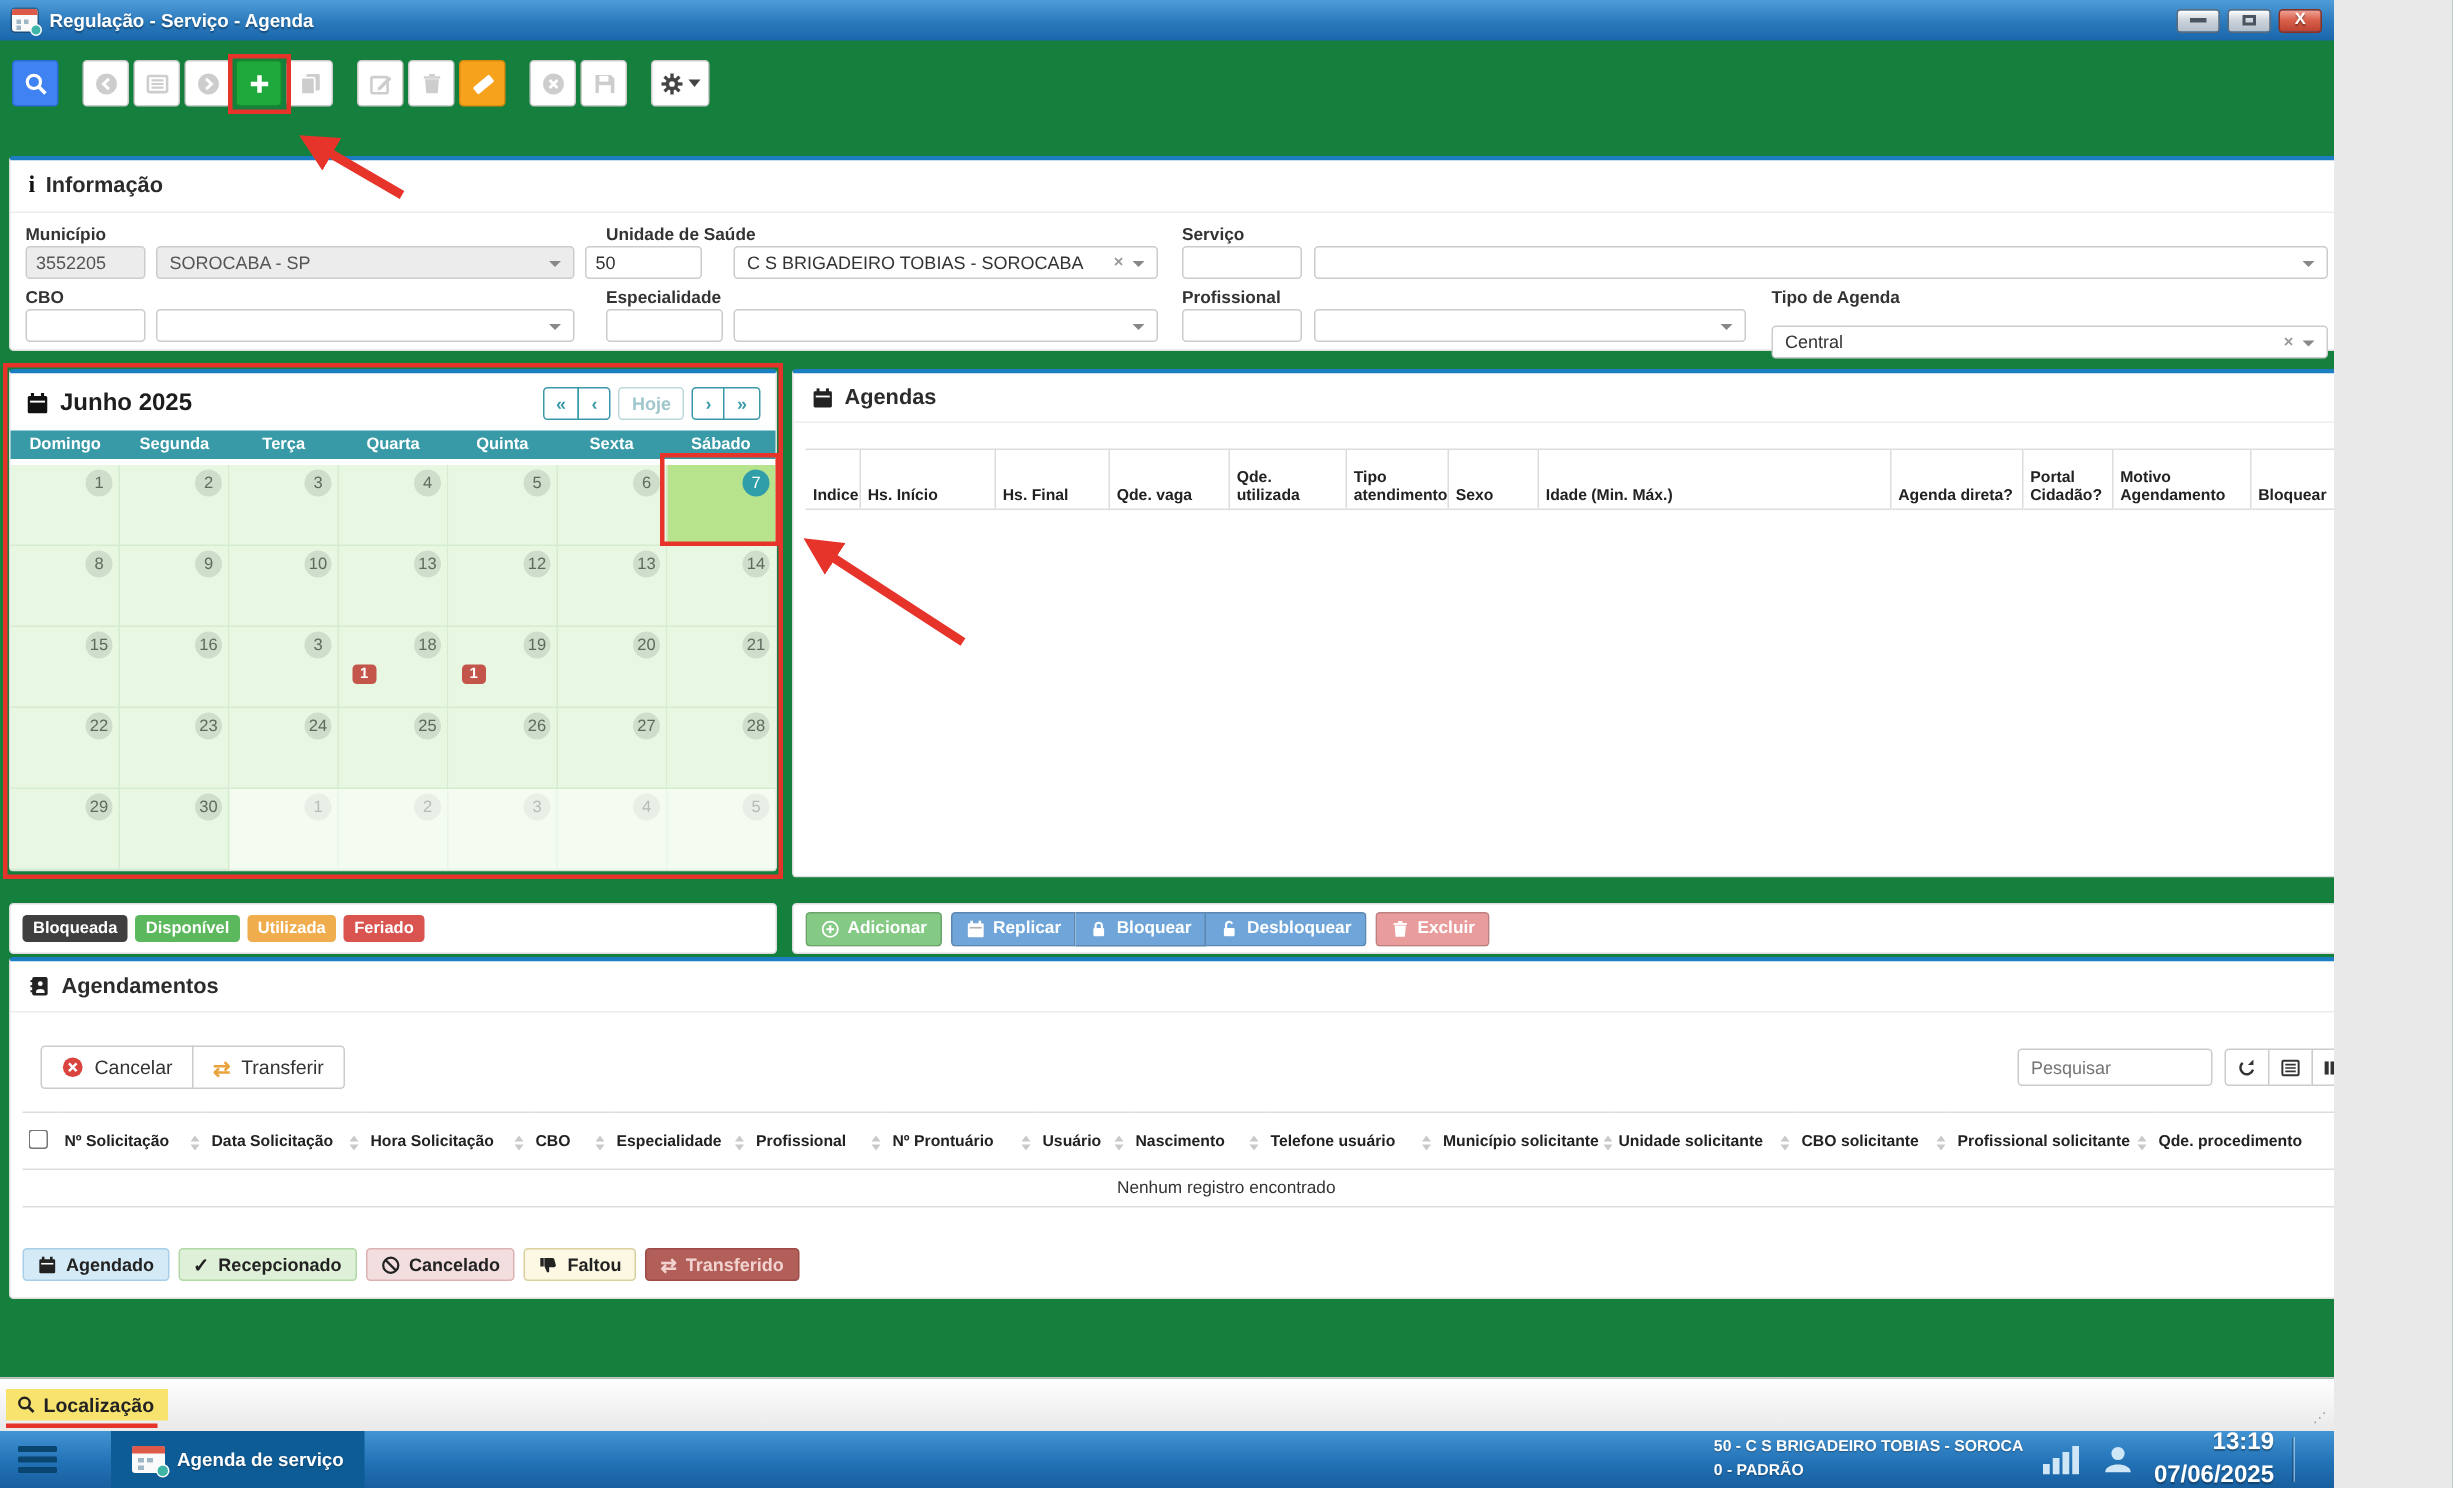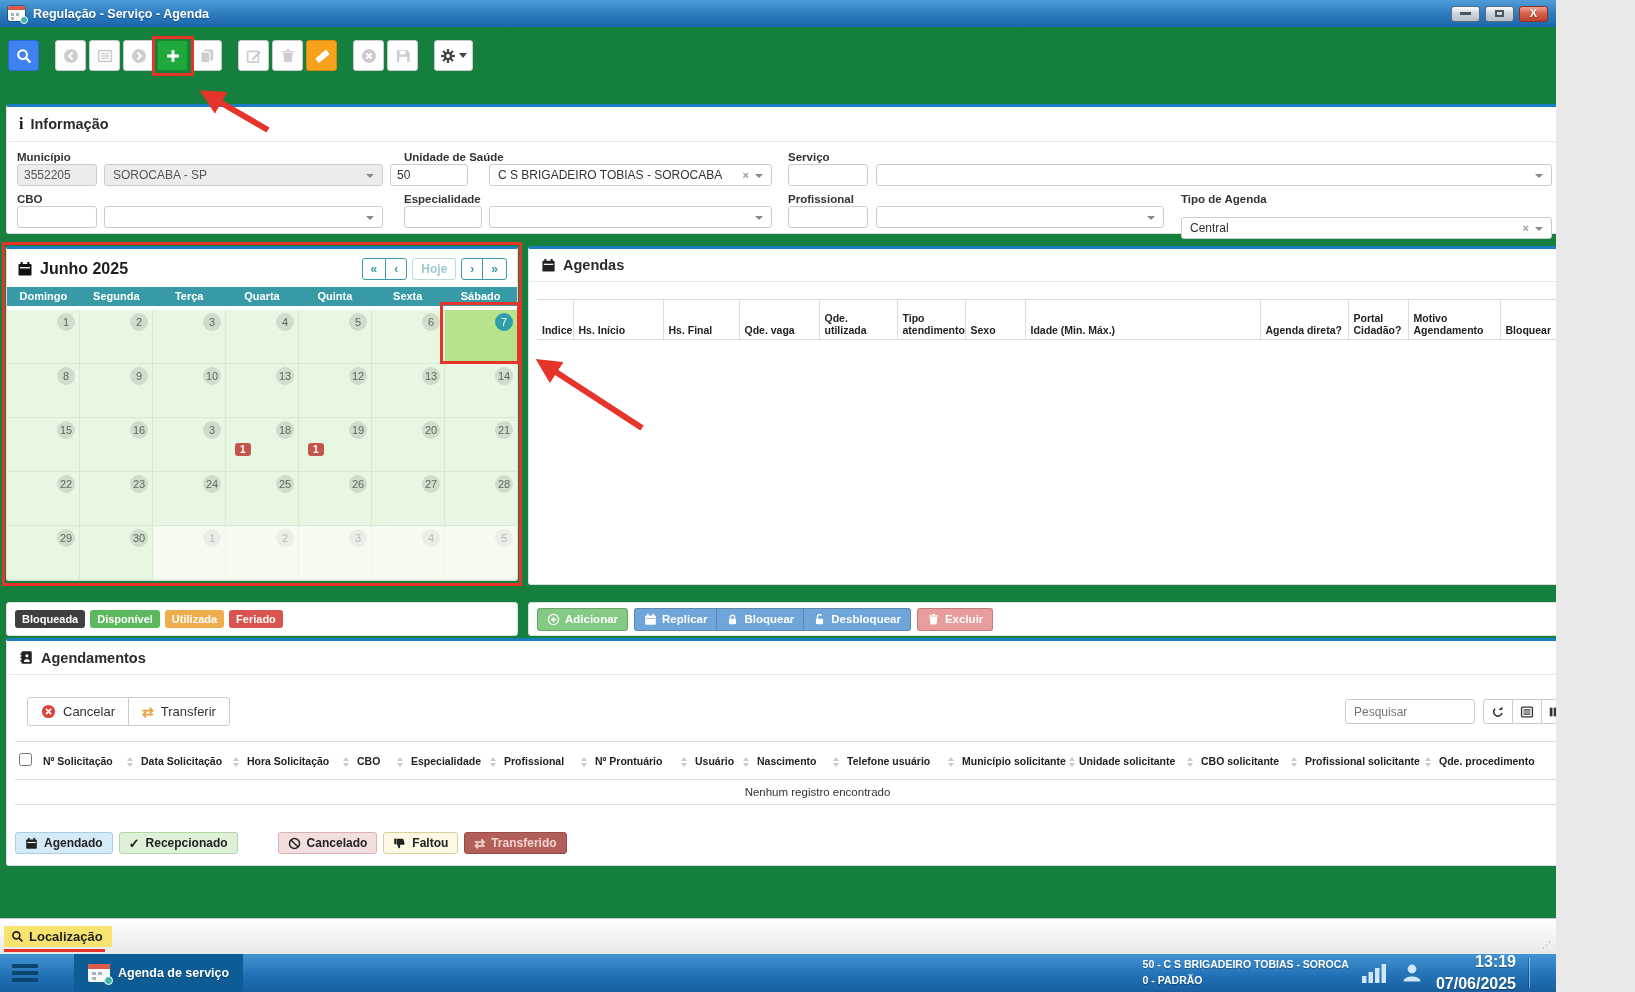--- a/index.html
+++ b/index.html
@@ -780,21 +780,21 @@
             <rect x="3.6" y="1" width="2.1" height="3.4" fill="currentColor"></rect>
             <rect x="10.3" y="1" width="2.1" height="3.4" fill="currentColor"></rect>
             <rect x="3" y="6.1" width="10" height="1.3" fill="#fff"></rect>
           </svg>
           <span>Agendado</span>
         </span>
         <span class="status-chip" style="background: rgb(223, 240, 216); border-color: rgb(178, 216, 165);">
           <span class="st-glyph">✓</span>
           <span>Recepcionado</span>
         </span>
-        <span class="status-chip" style="background: rgb(242, 222, 222); border-color: rgb(221, 177, 177); margin-left: 34px;">
+        <span class="status-chip" style="background: rgb(242, 222, 222); border-color: rgb(221, 177, 177);">
           <svg viewBox="0 0 16 16">
             <circle cx="8" cy="8" r="6.2" fill="none" stroke="currentColor" stroke-width="1.8"></circle>
             <line x1="3.6" y1="3.6" x2="12.4" y2="12.4" stroke="currentColor" stroke-width="1.8"></line>
           </svg>
           <span>Cancelado</span>
         </span>
         <span class="status-chip" style="background: rgb(252, 248, 227); border-color: rgb(217, 208, 158);">
           <svg viewBox="0 0 16 16">
             <path d="M1.5 2h2.8v7H1.5z" fill="currentColor"></path>
             <path d="M4.8 8.6l2 4.8c.35.85 1.95.6 1.95-.45V9.6h3.9c1.1 0 1.9-1.05 1.5-2.05L13 3.2c-.25-.7-.9-1.2-1.6-1.2H4.8z" fill="currentColor"></path>

